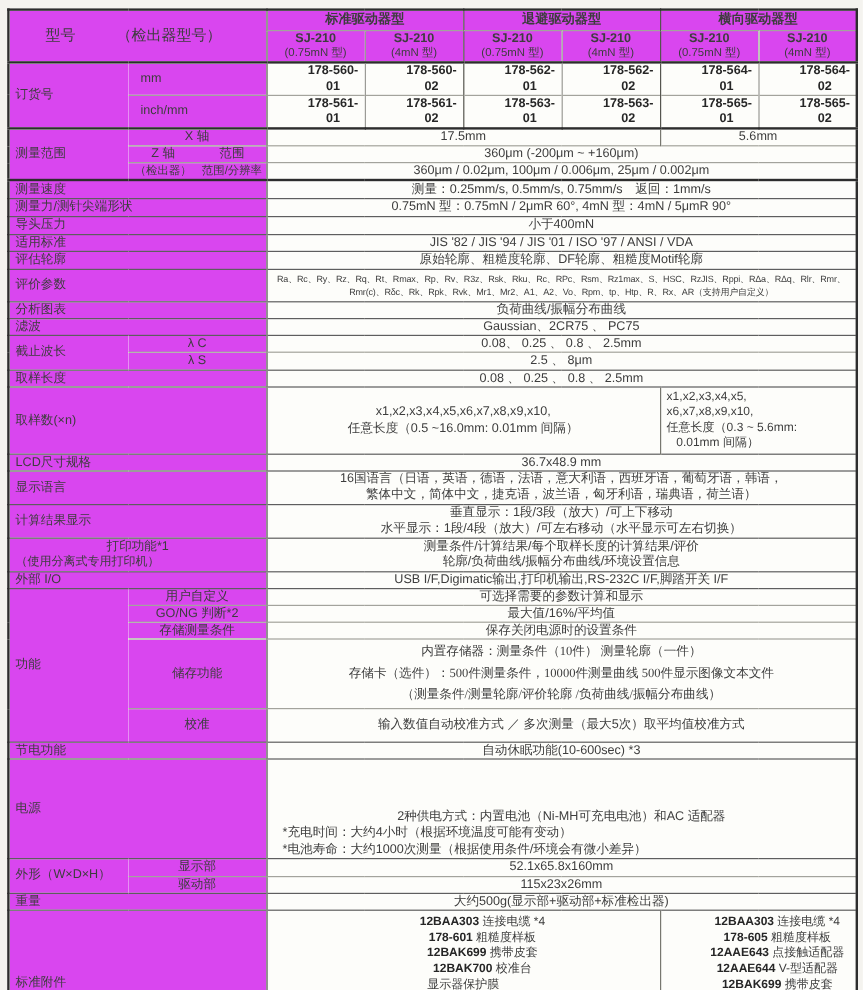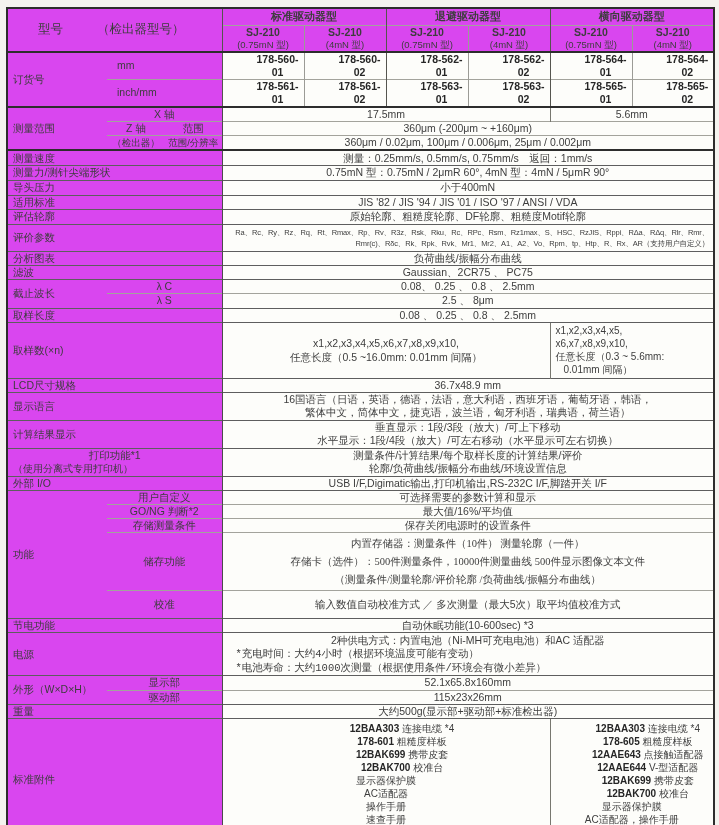--- a/index.html
+++ b/index.html
@@ -29,30 +29,30 @@
   .g{border-left:1px solid #55554f;}
   .s{border-left:1px solid #77776f;}
   .corner{font-size:12.5px;text-align:left;padding-left:30px;}
   .corner .sp2{margin-left:34px;}
   .grp{font-weight:bold;font-size:11px;}
   .mod .mname{font-weight:bold;font-size:10.5px;line-height:13px;}
   .mod .mtype{font-size:9.5px;line-height:12px;}
   .code{font-weight:bold;color:#262626;padding-left:32px;}
   .small{font-size:9.5px;white-space:nowrap;padding:0 1px;}
   .dimlab{font-size:10.5px;white-space:nowrap;}
-  .params{text-align:right;font-size:7.5px;letter-spacing:-0.15px;line-height:11px;padding:2px 4px;}
+  .params{text-align:center;font-size:7.5px;letter-spacing:-0.15px;line-height:11px;padding:2px 4px;}
   .prtlab div{line-height:13px;}
   .prtlab .l2{font-size:10px;text-align:left;padding-left:2px;}
   .snl div{line-height:14px;}
   .snr{text-align:left;padding-left:5px;font-size:10px;}
   .snr div{line-height:13px;}
   .snr .ind{padding-left:8px;}
   .mem div{line-height:18px;font-family:Liberation Serif, serif;}
-  .pow .c{line-height:14px;}
-  .pow .l{text-align:left;padding-left:10px;line-height:14px;font-family:Liberation Mono, monospace;}
+  .pow .c{line-height:14px;margin-top:40px;}
+  .pow .l{text-align:left;padding-left:10px;line-height:14px;}
   .acc{font-size:10px;padding-top:2px;}
   .acc .accline{line-height:13px;}
   .acc .code:empty{display:none;}
   .twol div{line-height:13.5px;}
 </style>
 </head>
 <body>
 
 <table>
 <colgroup>

